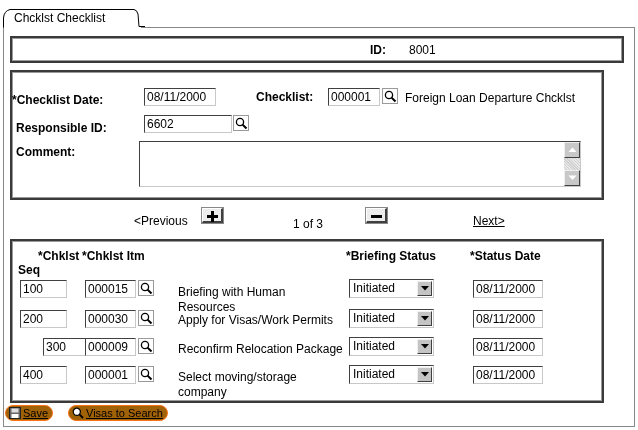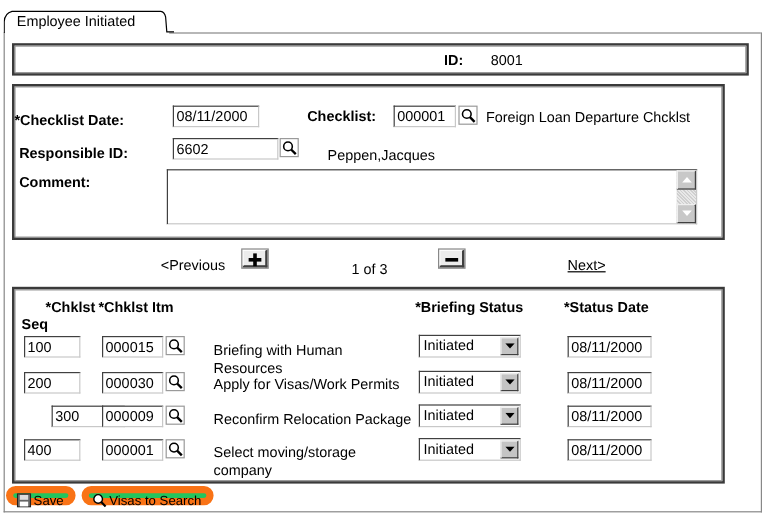--- a/index.html
+++ b/index.html
@@ -62,36 +62,36 @@
 
   
   .pgbtn { position: absolute; width: 21px; height: 15px; box-sizing: border-box; background: #ececec;
            border-top: 1px solid #ffffff; border-left: 1px solid #ffffff;
            border-right: 2px solid #404040; border-bottom: 2px solid #404040;
            outline: 1px solid #888; }
   .pgbtn svg { position: absolute; left: 4px; top: 2px; }
   .link { position: absolute; text-decoration: underline; color: #000; font-size: 12px; cursor: pointer; }
 
   
-  .pill { position: absolute; height: 16px; box-sizing: border-box; border: 6px solid #f97316;
-          border-radius: 8px; background: #22c55e; font-size: 11px; line-height: 14px;
-          padding: 0 4px 0 3px; white-space: nowrap; }
+  .pill { position: absolute; height: 16px; box-sizing: border-box; border: 1px solid #f97316;
+          border-radius: 8px; background: #a16207; font-size: 11px; line-height: 14px;
+          padding: 0 4px 0 3px; white-space: nowrap; text-decoration: underline; }
   .pill svg { vertical-align: -2px; margin-right: 2px; }
 </style>
 </head>
 <body>
 
 <div class="outer"></div>
 <div class="abs" style="left:141px; top:27px; width:493px; height:1px; background:#888;"></div>
 
 <div class="tab">
   <svg width="145" height="20" viewBox="0 0 145 20">
     <path d="M0.5 19.5 L0.5 10 Q1 3 7 1.5 L131 1.5 Q134 2 135 6 L136 18.5 L142 18.5" fill="none" stroke="#000" stroke-width="1"></path>
   </svg>
-  <span class="tab-label">Employee Initiated</span>
+  <span class="tab-label">Chcklst Checklist</span>
 </div>
 
 <div class="box header-box">
   <span class="lbl" style="left:358px; top:5px;">ID:</span>
   <span class="txt" style="left:397px; top:5px;">8001</span>
 </div>
 
 <div class="box form-box">
   <span class="lbl" style="left:0px; top:21px;">*Checklist Date:</span>
   <div class="inp" style="left:132px; top:16px; width:72px;">08/11/2000</div>
@@ -107,21 +107,20 @@
   <span class="txt" style="left:393px; top:19px;">Foreign Loan Departure Chcklst</span>
 
   <span class="lbl" style="left:4px; top:49px;">Responsible ID:</span>
   <div class="inp" style="left:132px; top:43px; width:88px;">6602</div>
   <div class="lookup" style="left:221px; top:43px;">
     <svg width="13" height="13" viewBox="0 0 13 13">
       <circle cx="5" cy="5" r="3.6" fill="none" stroke="#000" stroke-width="1.3"></circle>
       <line x1="7.6" y1="7.6" x2="11.5" y2="11.5" stroke="#000" stroke-width="2"></line>
     </svg>
   </div>
-  <span class="txt" style="left:261px; top:50px;">Peppen,Jacques</span>
 
   <span class="lbl" style="left:4px; top:73px;">Comment:</span>
 </div>
 
 <div class="textarea">
   <span></span>
   <div class="vscroll">
     <div class="sbtn" style="top:0;">
       <svg width="9" height="6" viewBox="0 0 9 6">
         <polygon points="4.5,0.5 8.5,5 0.5,5" fill="#ffffff"></polygon>

